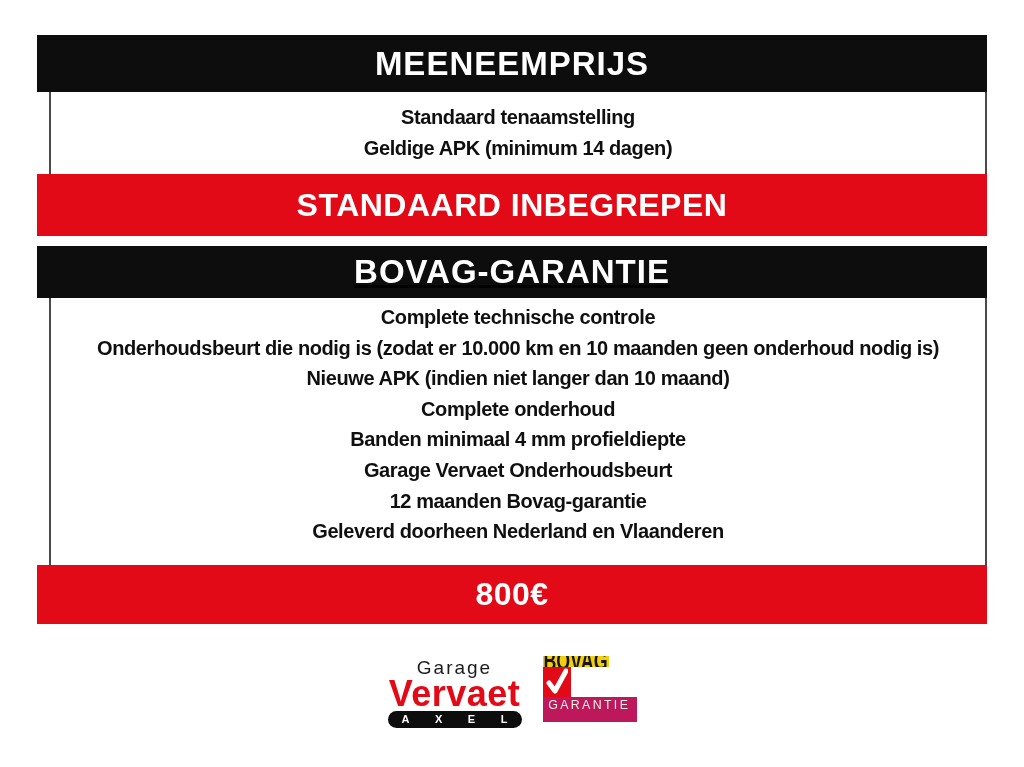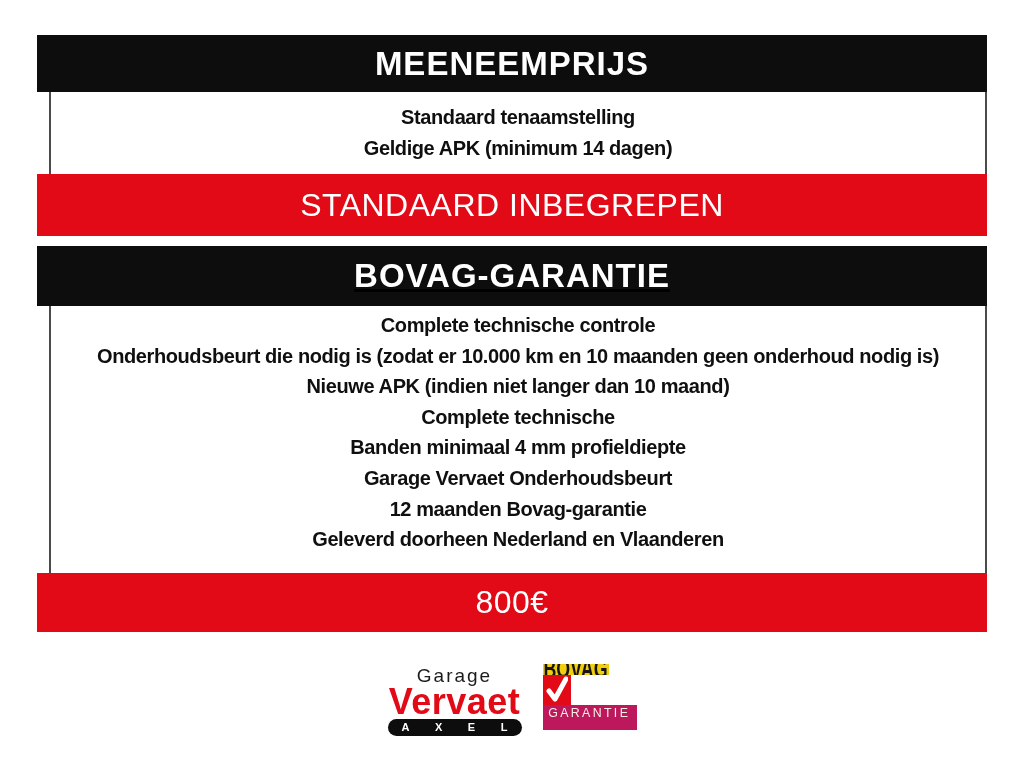--- a/index.html
+++ b/index.html
@@ -11,21 +11,21 @@
   }
   .poster { padding-top: 35px; width: 1024px; }
   .block { margin: 0 37px; width: 950px; border-radius: 21px; }
   .gap { height: 10px; }
 
   .bar-black {
     background: #0d0d0d;
     display: flex; align-items: center; justify-content: center;
   }
   .bar-black.h1 { height: 57px; }
-  .bar-black.h2 { height: 60px; text-decoration: underline; }
+  .bar-black.h2 { height: 52px; text-decoration: underline; }
   .bar-black .title {
     color: #ffffff; font-weight: 700; font-size: 33px; letter-spacing: 1px;
   }
 
   .white-area {
     background: #ffffff;
     border-left: 2px solid #4a4a4a;
     border-right: 2px solid #4a4a4a;
     text-align: center;
     margin-left: 12px;
@@ -37,21 +37,21 @@
     line-height: 30.6px; letter-spacing: -0.4px; white-space: nowrap;
   }
 
   .bar-red {
     background: #e20a17;
     display: flex; align-items: center; justify-content: center;
   }
   .bar-red.r1 { height: 62px; }
   .bar-red.r2 { height: 59px; }
   .bar-red .banner {
-    color: #ffffff; font-weight: 400; font-size: 32px; letter-spacing: 0.5px;
+    color: #ffffff; font-weight: 700; font-size: 32px; letter-spacing: 0.5px;
   }
 
   
   .footer {
     margin-top: 32px;
     display: flex; justify-content: center; align-items: flex-start;
     gap: 21px;
   }
   .garage-logo { width: 134px; text-align: center; }
   .garage-line1 {
@@ -117,21 +117,21 @@
   <div class="gap"></div>
 
   <div class="block">
     <div class="bar-black h2">
       <span class="title">BOVAG-GARANTIE</span>
     </div>
     <div class="white-area a2">
       <div class="line">Complete technische controle</div>
       <div class="line">Onderhoudsbeurt die nodig is (zodat er 10.000 km en 10 maanden geen onderhoud nodig is)</div>
       <div class="line">Nieuwe APK (indien niet langer dan 10 maand)</div>
-      <div class="line">Complete technische</div>
+      <div class="line">Complete onderhoud</div>
       <div class="line">Banden minimaal 4 mm profieldiepte</div>
       <div class="line">Garage Vervaet Onderhoudsbeurt</div>
       <div class="line">12 maanden Bovag-garantie</div>
       <div class="line">Geleverd doorheen Nederland en Vlaanderen</div>
     </div>
     <div class="bar-red r2">
       <span class="banner">800€</span>
     </div>
   </div>
 

